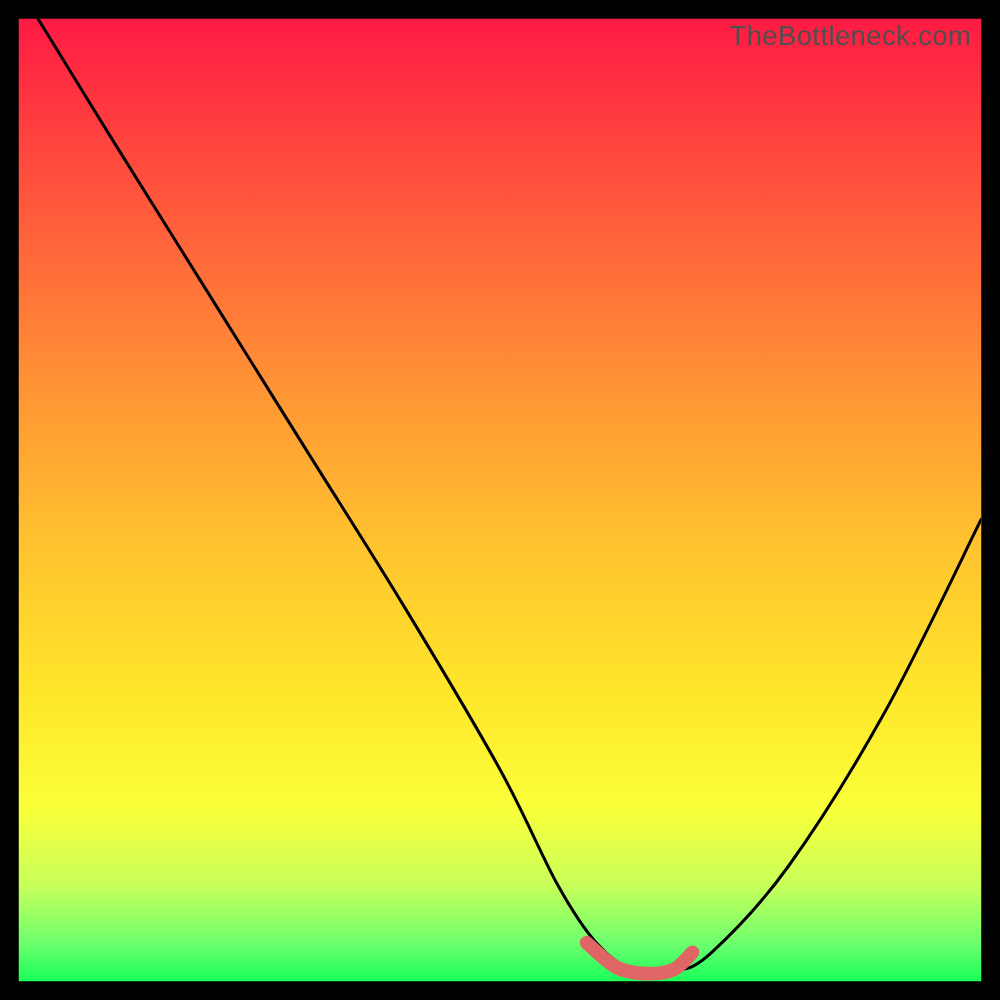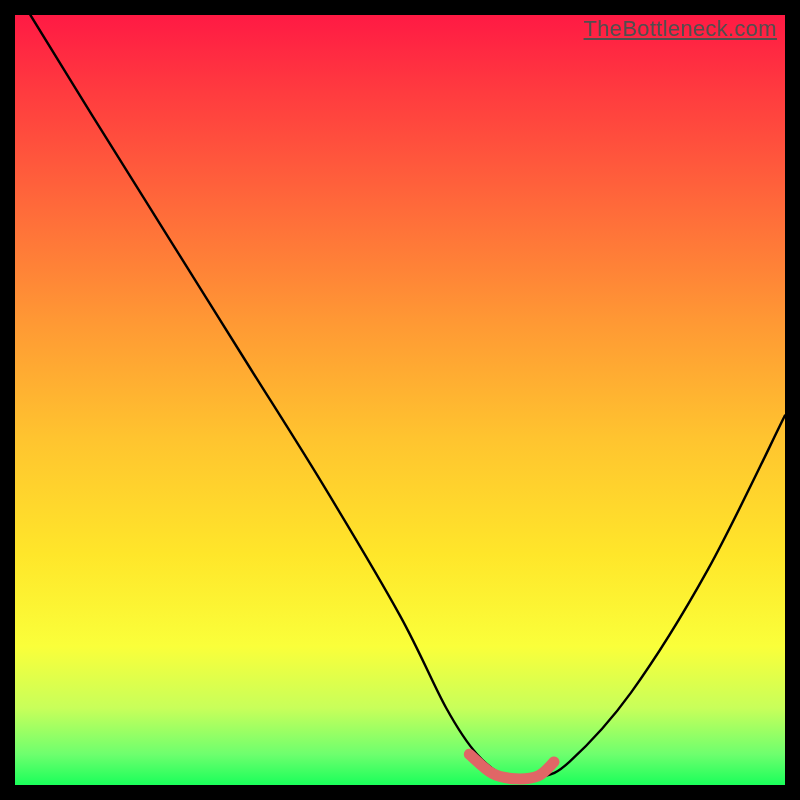--- a/index.html
+++ b/index.html
@@ -41,21 +41,20 @@
   }
   .watermark {
     position: absolute;
     top: 1px;
     right: 8px;
     color: #4f4f4f;
     font-size: 22px;
     font-weight: 500;
     letter-spacing: 0.3px;
     user-select: none;
-    text-decoration: underline;
   }
   svg.overlay {
     position: absolute;
     top: 0;
     left: 0;
     width: 770px;
     height: 770px;
   }
 </style>
 </head>

